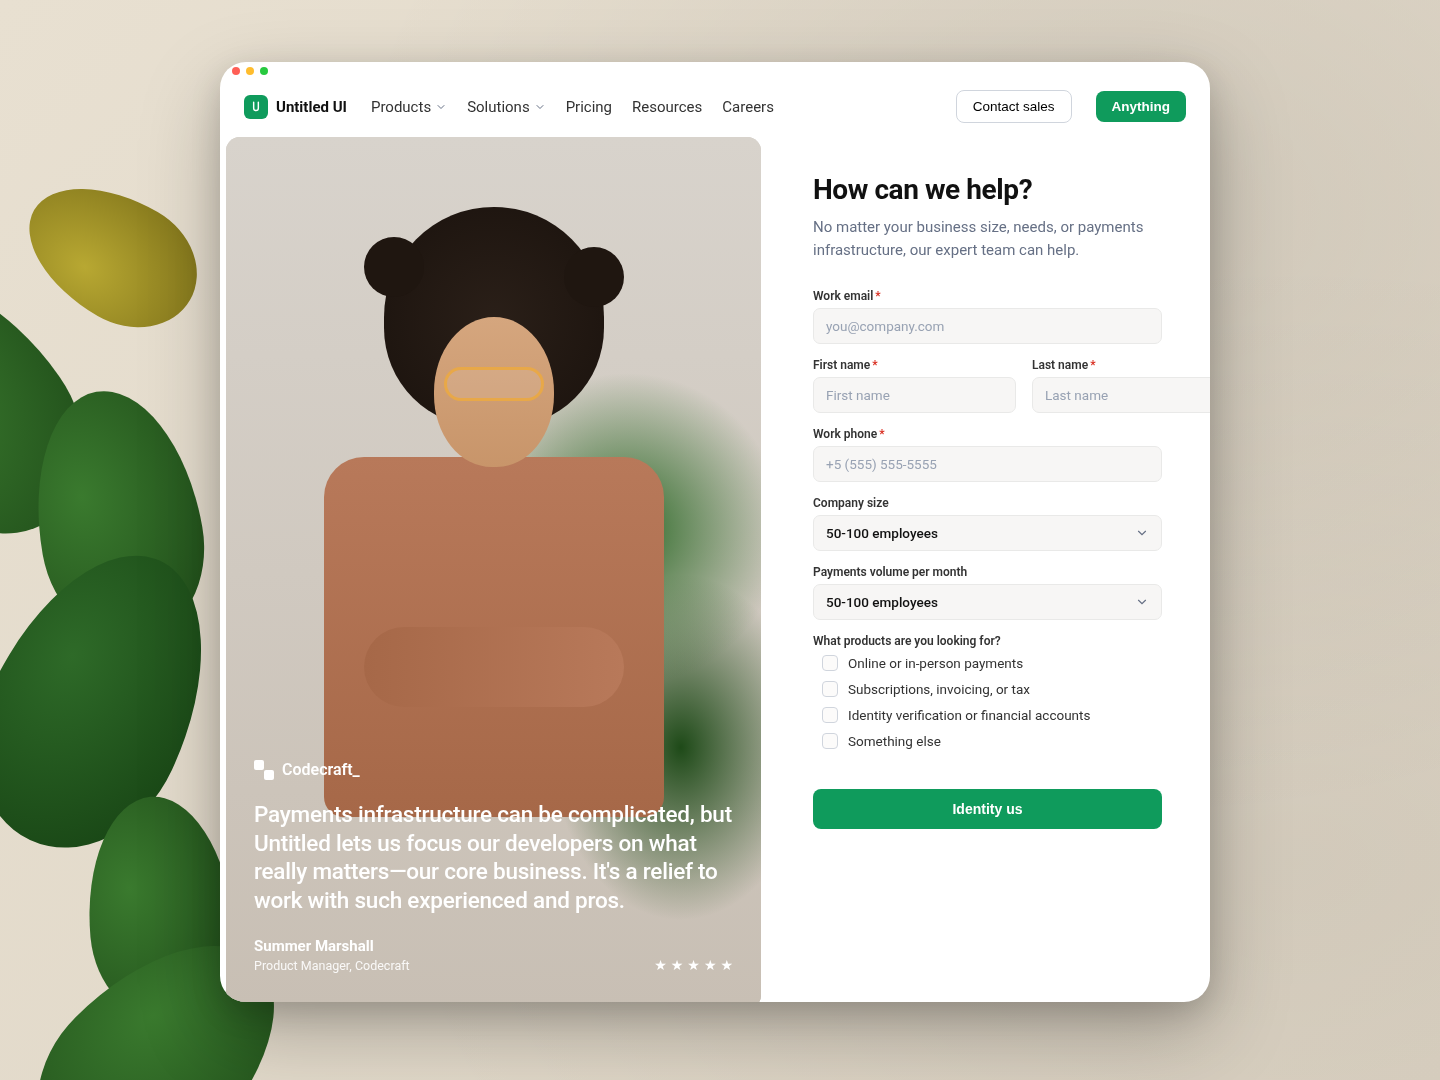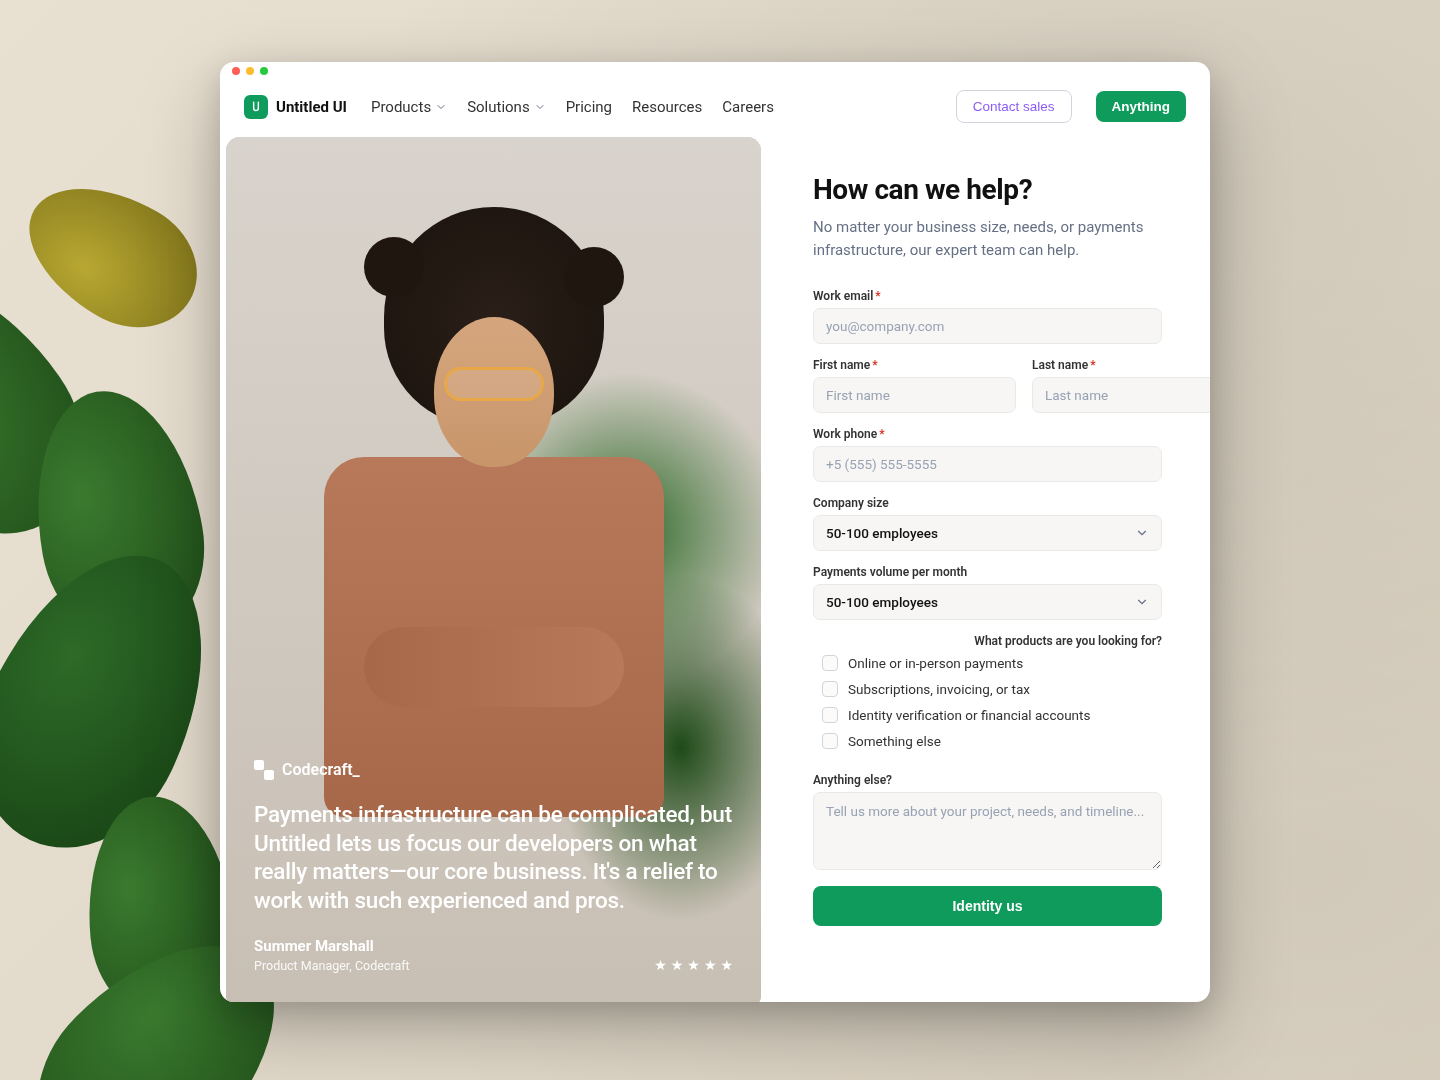--- a/index.html
+++ b/index.html
@@ -32,21 +32,21 @@
 .leaf.l5 { left: -30px; top: 880px; transform: rotate(45deg); }
 .leaf.l6 { left: 130px; top: 120px; width: 120px; height: 180px; transform: rotate(-60deg); background: radial-gradient(ellipse at 30% 40%, #b8a832, #7a6e18); }
 
 .browser {
   position: absolute;
   left: 220px;
   top: 62px;
   width: 990px;
   height: 940px;
   background: #fff;
-  border-radius: 14px;
+  border-radius: 26px;
   box-shadow: 0 30px 80px rgba(0,0,0,0.25), 0 10px 30px rgba(0,0,0,0.15);
   overflow: hidden;
 }
 .titlebar {
   height: 18px;
   display: flex;
   align-items: center;
   gap: 6px;
   padding: 0 12px;
 }
@@ -81,21 +81,21 @@
 .nav-item svg { width: 12px; height: 12px; }
 .header-spacer { flex: 1; }
 .btn-outline {
   padding: 8px 16px;
   border: 1px solid #d0d5dd;
   border-radius: 8px;
   font-size: 13.5px;
   background: #fff;
   cursor: pointer;
   font-weight: 500;
-  color: #8b5cf6;
+  color: #000000;
 }
 .btn-primary {
   padding: 8px 16px;
   border: none;
   border-radius: 8px;
   font-size: 13.5px;
   background: #0f9b5c;
   color: #fff;
   font-weight: 600;
   cursor: pointer;
@@ -453,21 +453,21 @@
           <label class="label">Payments volume per month</label>
           <div class="select">
             <span class="select-value">50-100 employees</span>
             <svg class="chev" viewBox="0 0 24 24" fill="none">
                 <path d="M6 9l6 6 6-6" stroke="currentColor" stroke-width="2" stroke-linecap="round"></path>
               </svg>
           </div>
         </div>
       </div>
 
-      <div class="field full" style="margin-bottom:10px;text-align:right;">
+      <div class="field full" style="margin-bottom:10px;">
         <label class="label">What products are you looking for?</label>
         <div class="checkbox-group">
           <label class="checkbox-row">
             <span class="checkbox"></span>
             <span>Online or in-person payments</span>
           </label>
           <label class="checkbox-row">
             <span class="checkbox"></span>
             <span>Subscriptions, invoicing, or tax</span>
           </label>
@@ -475,21 +475,17 @@
             <span class="checkbox"></span>
             <span>Identity verification or financial accounts</span>
           </label>
           <label class="checkbox-row">
             <span class="checkbox"></span>
             <span>Something else</span>
           </label>
         </div>
       </div>
 
-      <div class="field full">
-        <label class="label">Anything else?</label>
-        <textarea class="textarea" placeholder="Tell us more about your project, needs, and timeline..." style=""></textarea>
-      </div>
 
       <button class="submit-btn">Identity us</button>
     </div>
   </div>
 </div>
 
 </body></html>

